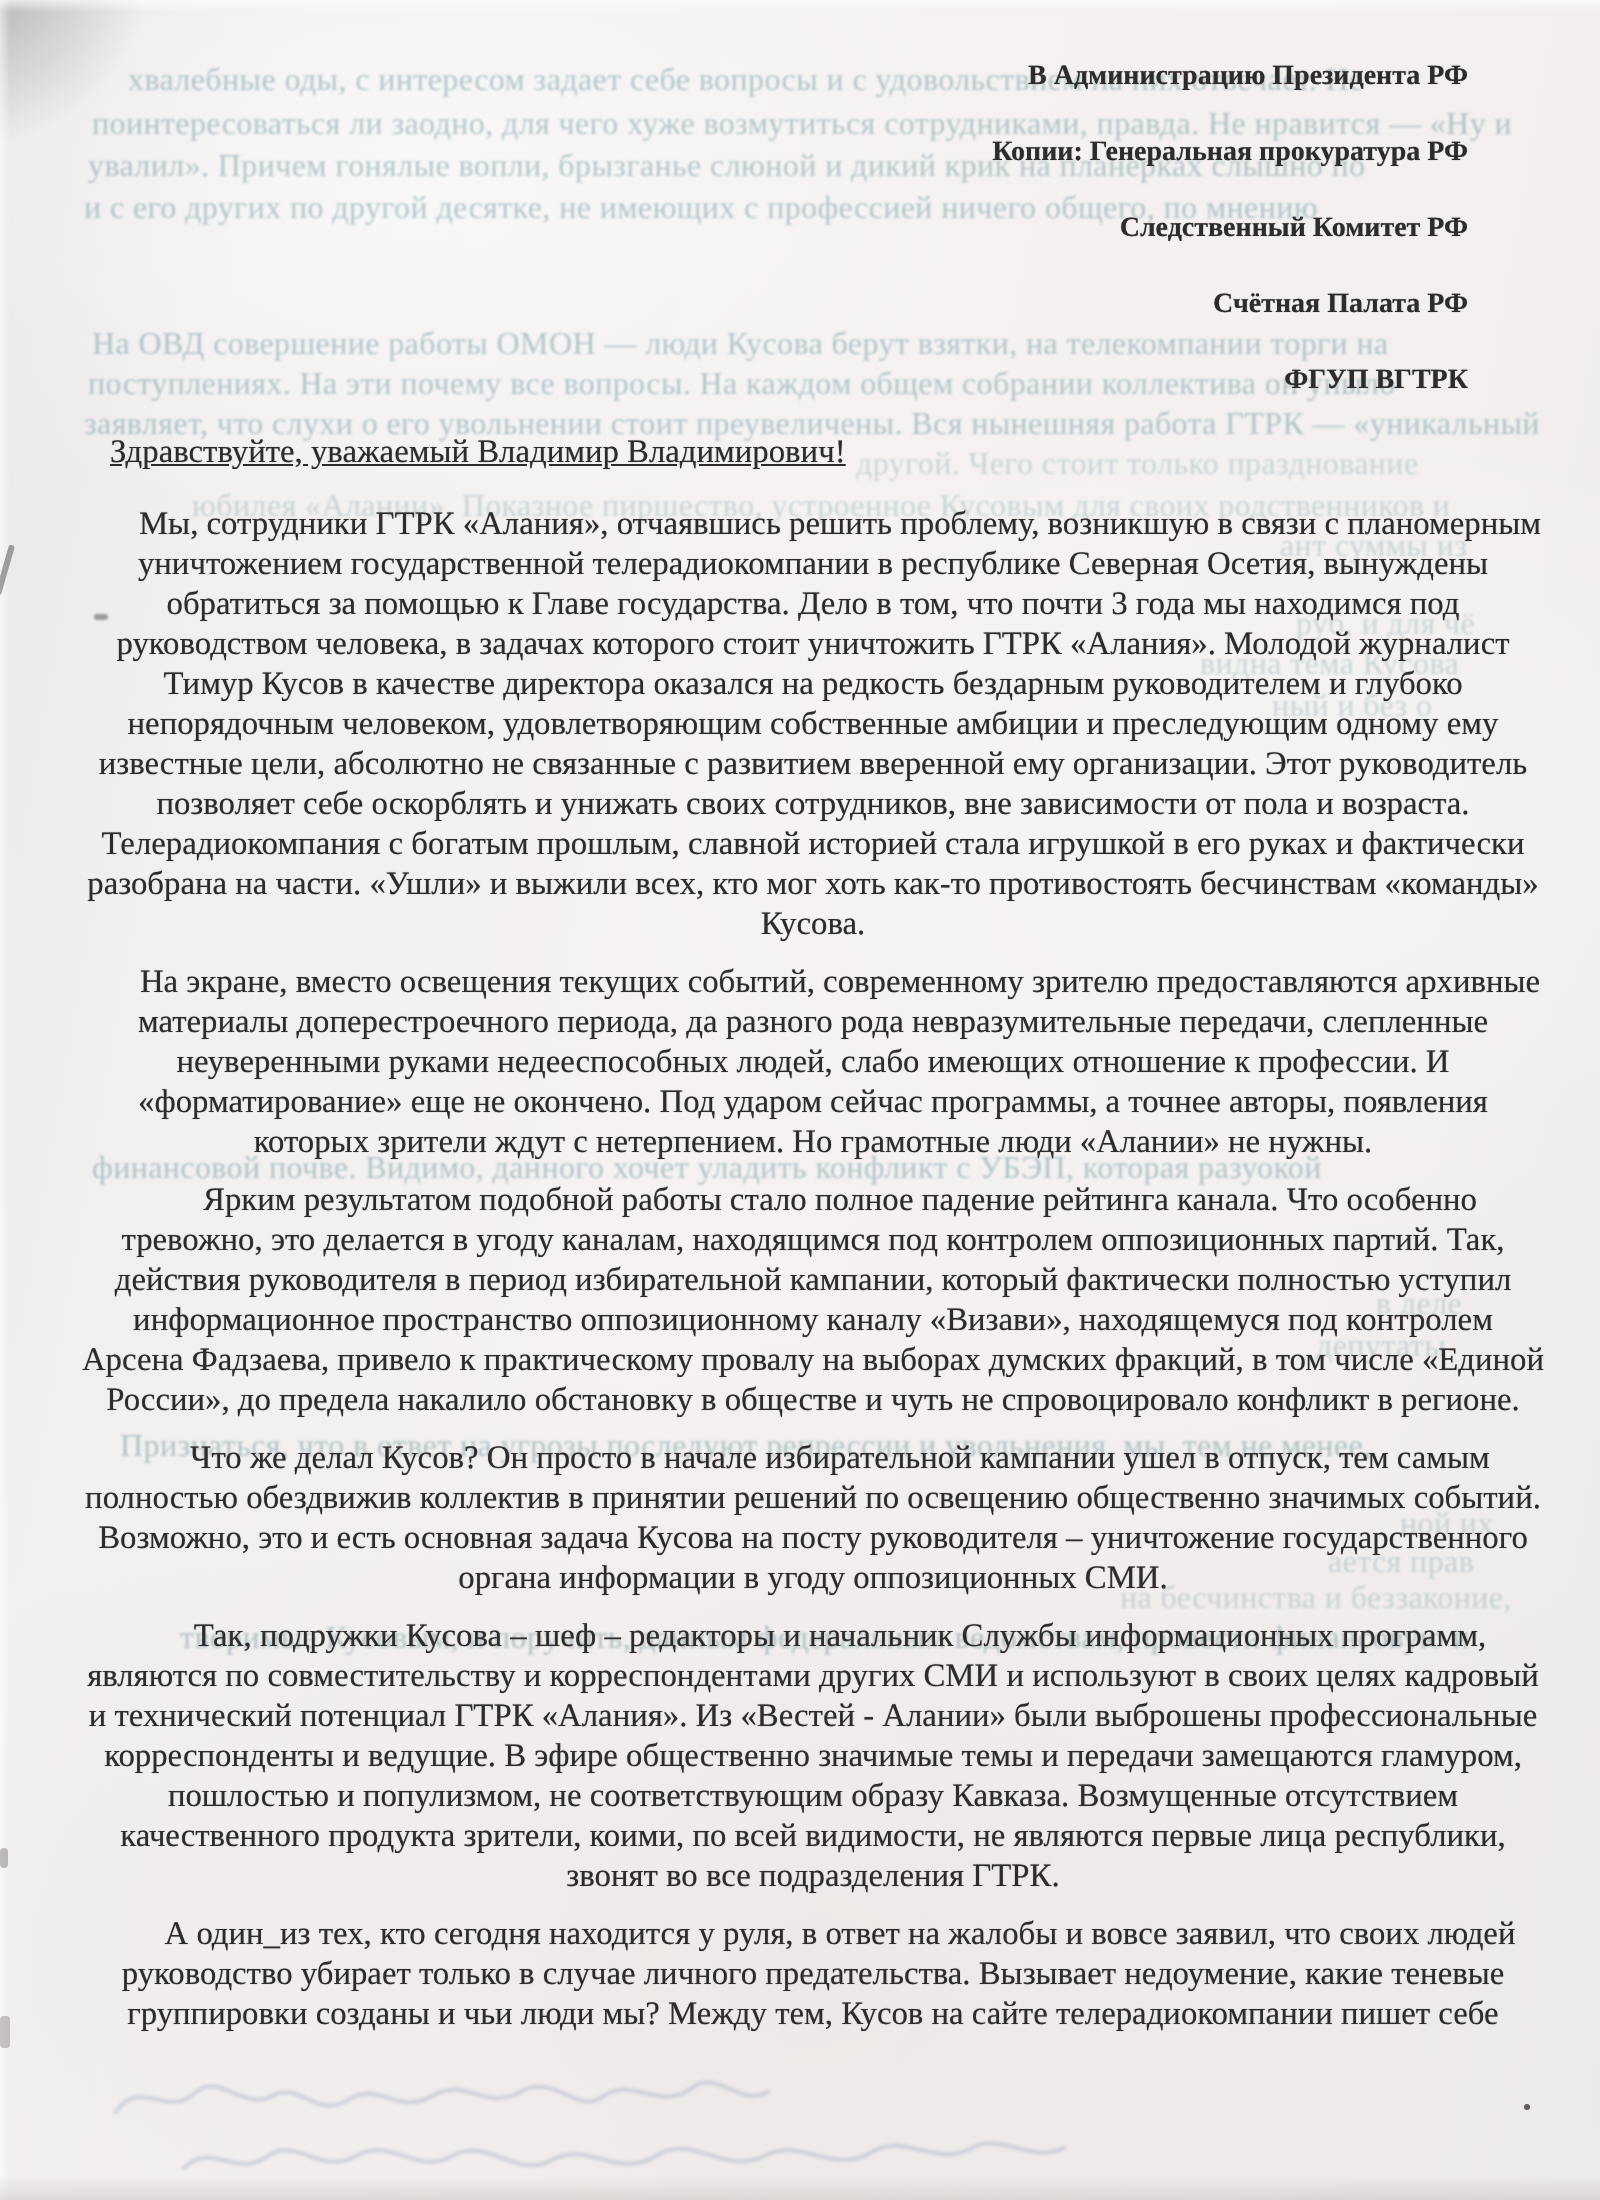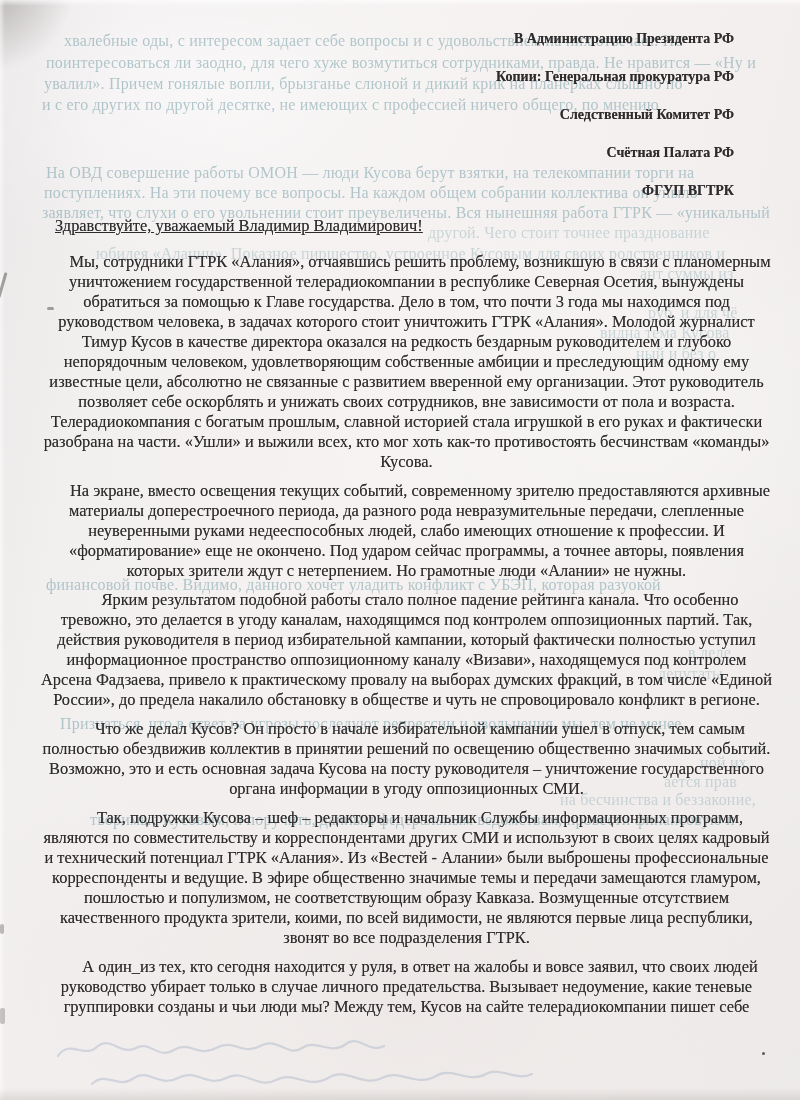--- a/index.html
+++ b/index.html
@@ -46,21 +46,21 @@
 <div class="page">
 
   <div class="bleed-layer">
     <div class="bleed b1" style="left:64px;top:33px">хвалебные оды, с интересом задает себе вопросы и с удовольствием на них отвечает. Не</div>
     <div class="bleed b1" style="left:46px;top:55px">поинтересоваться ли заодно, для чего хуже возмутиться сотрудниками, правда. Не нравится — «Ну и</div>
     <div class="bleed b1" style="left:44px;top:76px">увалил». Причем гонялые вопли, брызганье слюной и дикий крик на планерках слышно по</div>
     <div class="bleed b1" style="left:42px;top:97px">и с его других по другой десятке, не имеющих с профессией ничего общего, по мнению</div>
     <div class="bleed b1" style="left:46px;top:165px">На ОВД совершение работы ОМОН — люди Кусова берут взятки, на телекомпании торги на</div>
     <div class="bleed b1" style="left:44px;top:185px">поступлениях. На эти почему все вопросы. На каждом общем собрании коллектива он уныло</div>
     <div class="bleed b1" style="left:42px;top:205px">заявляет, что слухи о его увольнении стоит преувеличены. Вся нынешняя работа ГТРК — «уникальный</div>
-    <div class="bleed b2" style="left:428px;top:225px">другой. Чего стоит точнее празднование</div>
+    <div class="bleed b2" style="left:428px;top:225px">другой. Чего стоит только празднование</div>
     <div class="bleed b2" style="left:96px;top:246px">юбилея «Алании». Показное пиршество, устроенное Кусовым для своих родственников и</div>
     <div class="bleed b2" style="left:640px;top:266px">ант суммы из</div>
     <div class="bleed b2" style="left:648px;top:305px">руб, и для чё</div>
     <div class="bleed b2" style="left:600px;top:325px">видна тема Кусова</div>
     <div class="bleed b2" style="left:636px;top:346px">ный и без о</div>
     <div class="bleed b1" style="left:46px;top:577px">финансовой почве. Видимо, данного хочет уладить конфликт с УБЭП, которая разуокой</div>
     <div class="bleed b2" style="left:688px;top:645px">в деле</div>
     <div class="bleed b2" style="left:658px;top:666px">депутаты</div>
     <div class="bleed b1" style="left:60px;top:716px">Признаться, что в ответ на угрозы последуют репрессии и увольнения, мы, тем не менее,</div>
     <div class="bleed b2" style="left:700px;top:755px">ной их</div>

